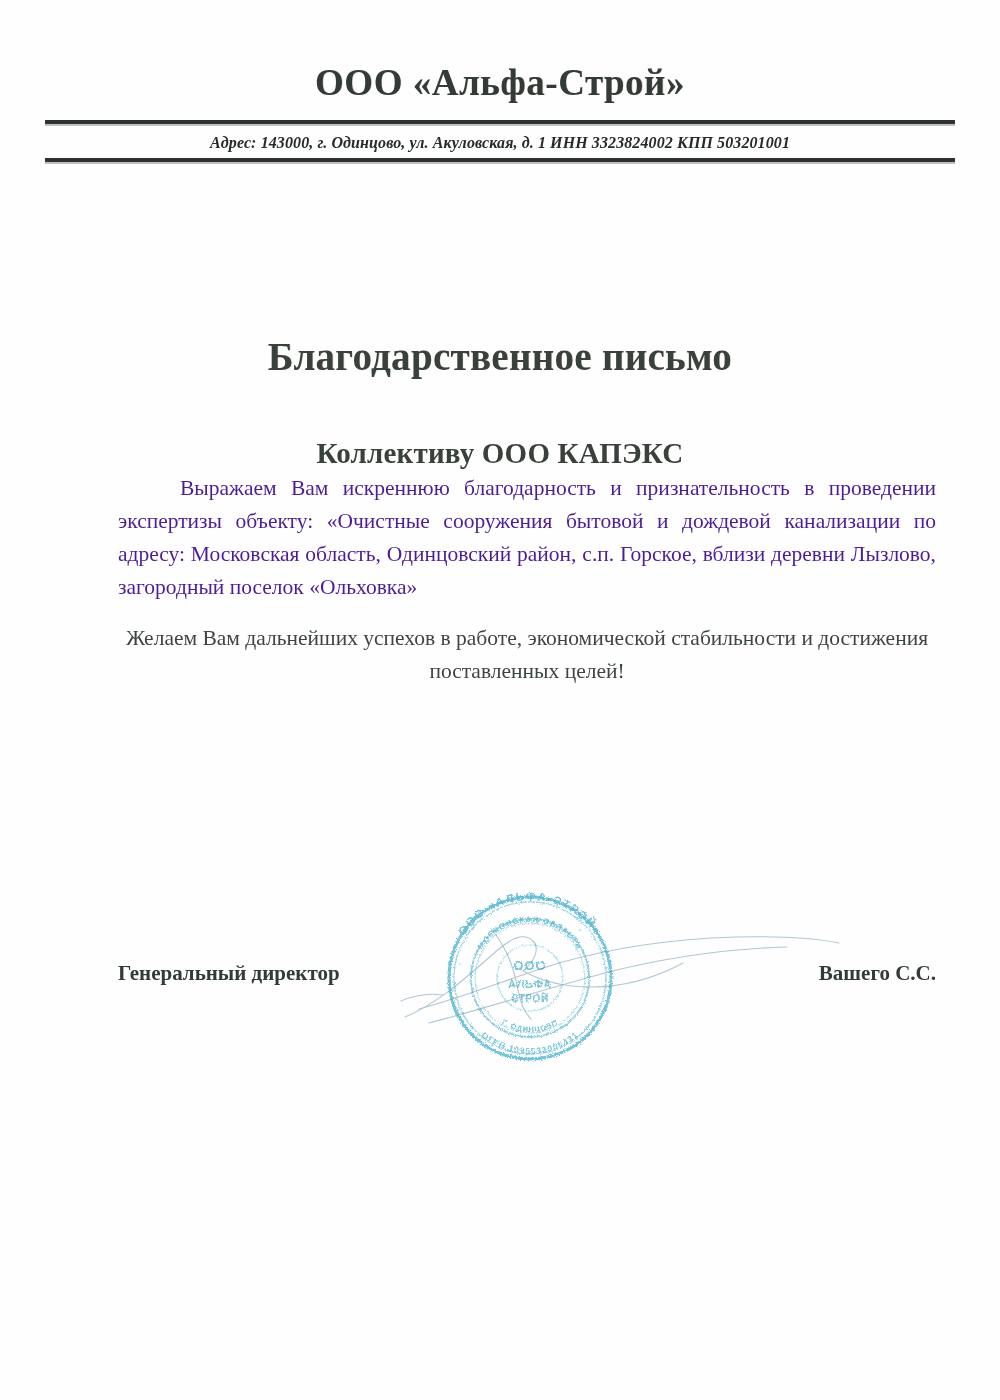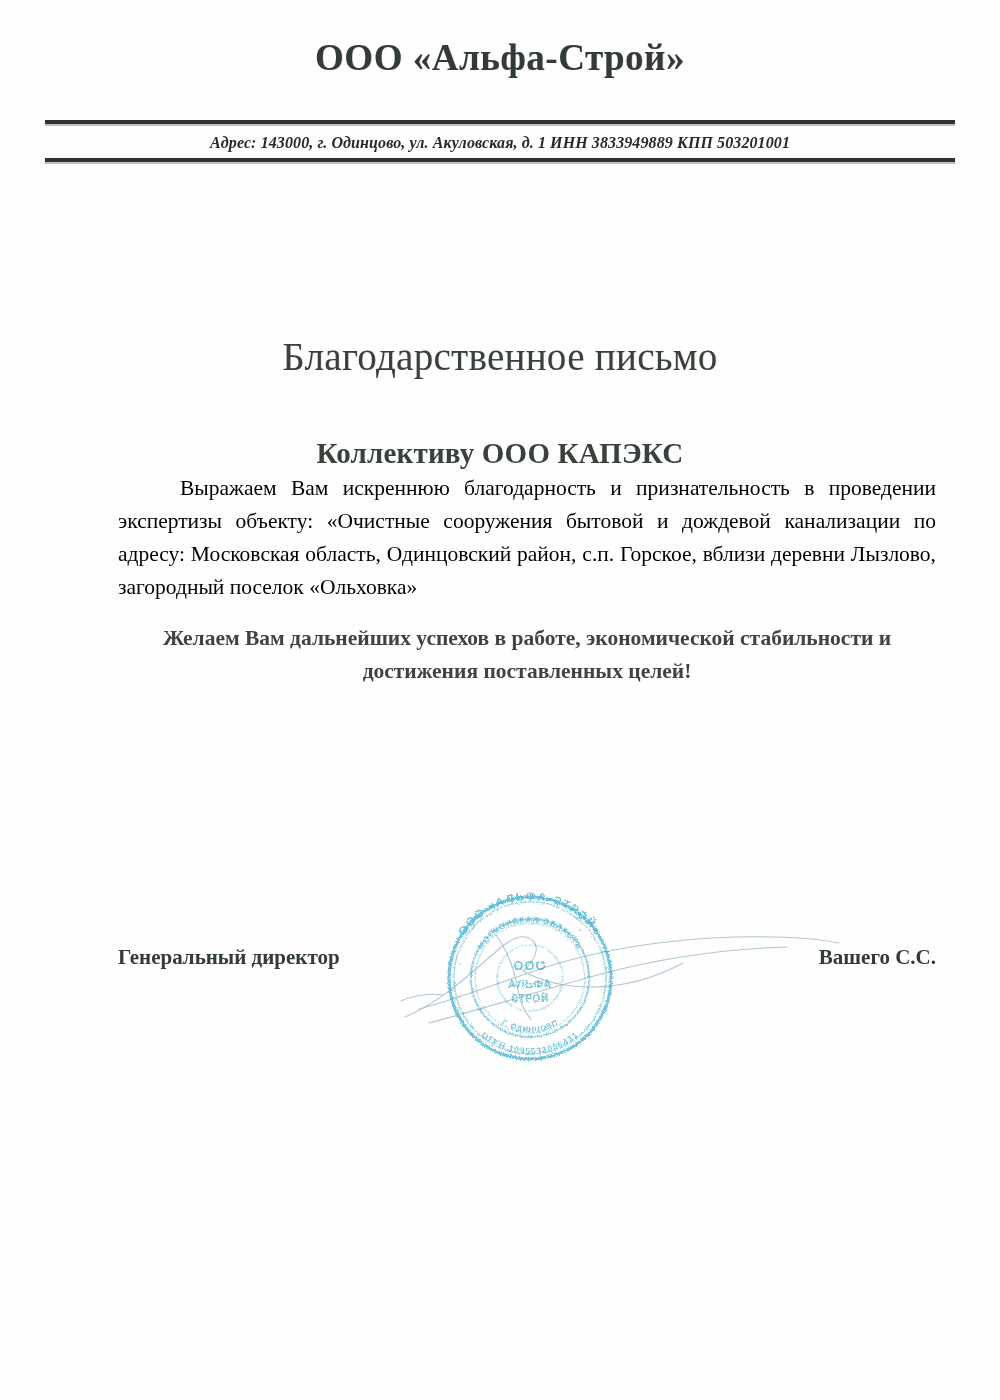--- a/index.html
+++ b/index.html
@@ -29,21 +29,21 @@
     top: 0;
     width: 1000px;
   }
 
   .company-name {
     text-align: center;
     font-size: 37px;
     font-weight: bold;
     letter-spacing: 0.5px;
     color: #333b36;
-    padding-top: 39px;
+    padding-top: 64px;
     line-height: 1.05;
     text-shadow: 0.6px 0 0 rgba(120,70,70,0.22);
   }
 
   .rule {
     position: absolute;
     left: 45px;
     width: 910px;
     background: #2d332f;
   }
@@ -74,21 +74,21 @@
   }
 
   
   .doc-title {
     position: absolute;
     left: 0;
     top: 334px;
     width: 1000px;
     text-align: center;
     font-size: 39px;
-    font-weight: normal;
+    font-weight: bold;
     color: #39413b;
     letter-spacing: 0.3px;
     text-shadow: 0.6px 0 0 rgba(120,70,70,0.18);
   }
 
   .doc-subtitle {
     position: absolute;
     left: 0;
     top: 409px;
     width: 1000px;
@@ -105,51 +105,51 @@
     position: absolute;
     left: 118px;
     top: 472px;
     width: 818px;
   }
 
   .para {
     text-align: justify;
     font-size: 21.5px;
     line-height: 33px;
-    color: #000000;
+    color: #4c1d95;
     margin: 0 0 16px 0;
     text-indent: 62px;
   }
 
   .para-center {
     text-align: center;
     font-size: 21.5px;
     line-height: 33px;
     color: #3d453f;
     margin: 18px 0 0 0;
     text-indent: 0;
-    font-weight: bold;
   }
 
   
   .signature-row {
     position: absolute;
     left: 118px;
     top: 945px;
     width: 818px;
     display: flex;
     justify-content: space-between;
     align-items: baseline;
     font-size: 21px;
     font-weight: bold;
     color: #333b36;
   }
 
   .sig-left, .sig-right {
     white-space: nowrap;
+    margin-top: 16px;
   }
 
   
   .stamp {
     position: absolute;
     left: 430px;
     top: 878px;
     width: 200px;
     height: 200px;
     pointer-events: none;
@@ -170,21 +170,21 @@
 <body>
 
 <div class="page">
 
   <div class="letterhead">
     <div class="company-name">ООО «Альфа-Строй»</div>
   </div>
 
   <div class="rule rule-top"></div>
 
-  <div class="address-line">Адрес: 143000, г. Одинцово, ул. Акуловская, д. 1  ИНН 3833949889 КПП 503201001</div>
+  <div class="address-line">Адрес: 143000, г. Одинцово, ул. Акуловская, д. 1  ИНН 3323824002 КПП 503201001</div>
 
   <div class="rule rule-bottom"></div>
 
   <div class="doc-title">Благодарственное письмо</div>
 
   <div class="doc-subtitle">Коллективу ООО КАПЭКС</div>
 
   <div class="body-block">
     <p class="para">Выражаем Вам искреннюю благодарность и признательность в проведении экспертизы объекту:   «Очистные сооружения бытовой и дождевой канализации по адресу: Московская область, Одинцовский район, с.п. Горское, вблизи деревни Лызлово, загородный поселок «Ольховка»</p>
 

